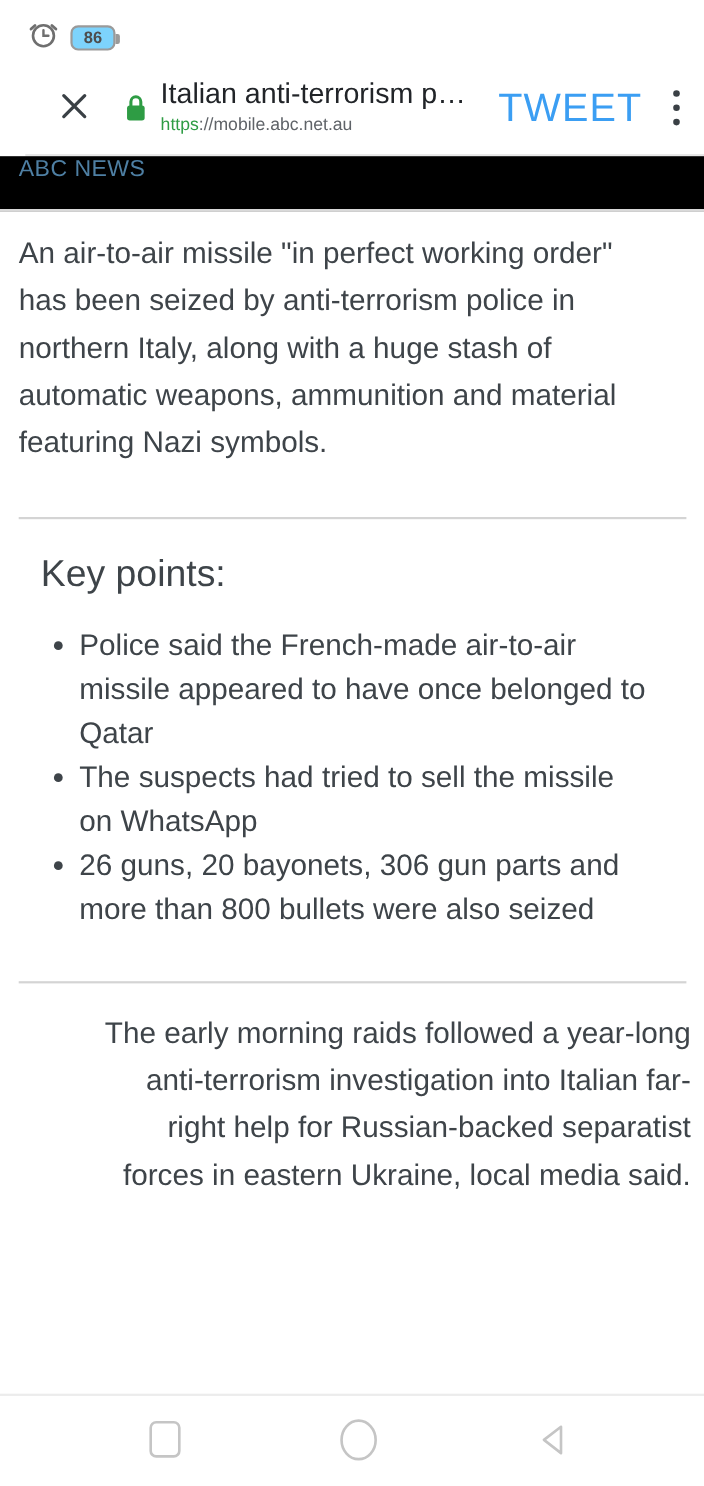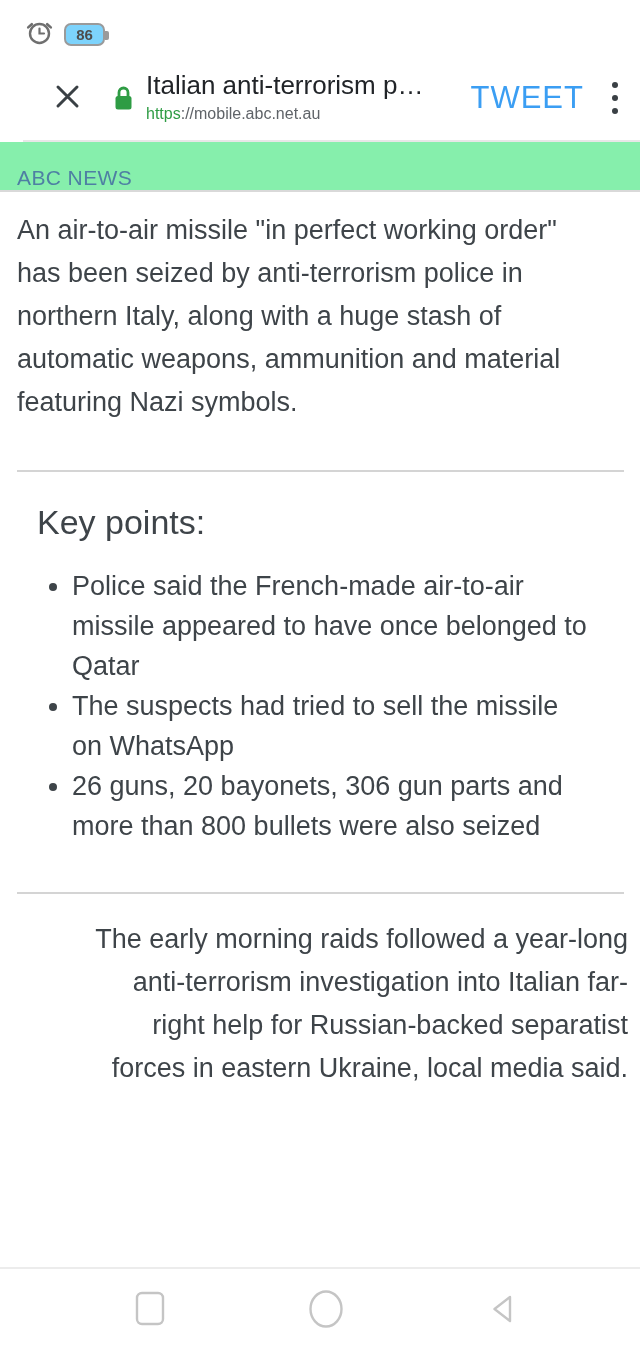--- a/index.html
+++ b/index.html
@@ -54,33 +54,33 @@
   .page-title {
     font-size: 26px; color: #212428; line-height: 31px;
     white-space: nowrap;
   }
   .page-url { font-size: 16px; line-height: 25px; color: #5f6368; white-space: nowrap; }
   .scheme { color: #2e9c44; }
   .tweet-btn {
     margin-left: auto;
     background: none; border: none; padding: 0 4px; cursor: pointer;
     font-family: "Liberation Sans", sans-serif;
-    font-size: 31px; font-weight: 500; letter-spacing: 1px;
+    font-size: 36px; font-weight: 500; letter-spacing: 1px;
     color: #3b9ef3;
   }
   .menu-btn { margin-left: 24px; flex-direction: column; gap: 7px; }
   .menu-btn .dot { width: 6px; height: 6px; border-radius: 50%; background: #3a4045; }
 
   
   .site-bar {
     height: 50px;
-    display: flex; align-items: flex-end;
+    display: flex; align-items: flex-start;
     padding-left: 17px;
     border-bottom: 2px solid #d9d9d9;
-    background: #86efac;
+    background: #000000;
   }
   .site-link {
     font-size: 21px; letter-spacing: 0.4px;
     color: #4e7fa3; text-decoration: none; cursor: pointer;
   }
 
   
   .article { padding: 17px 12px 30px 17px; font-size: 27px; }
   .article p {
     margin: 0; line-height: 43px;

